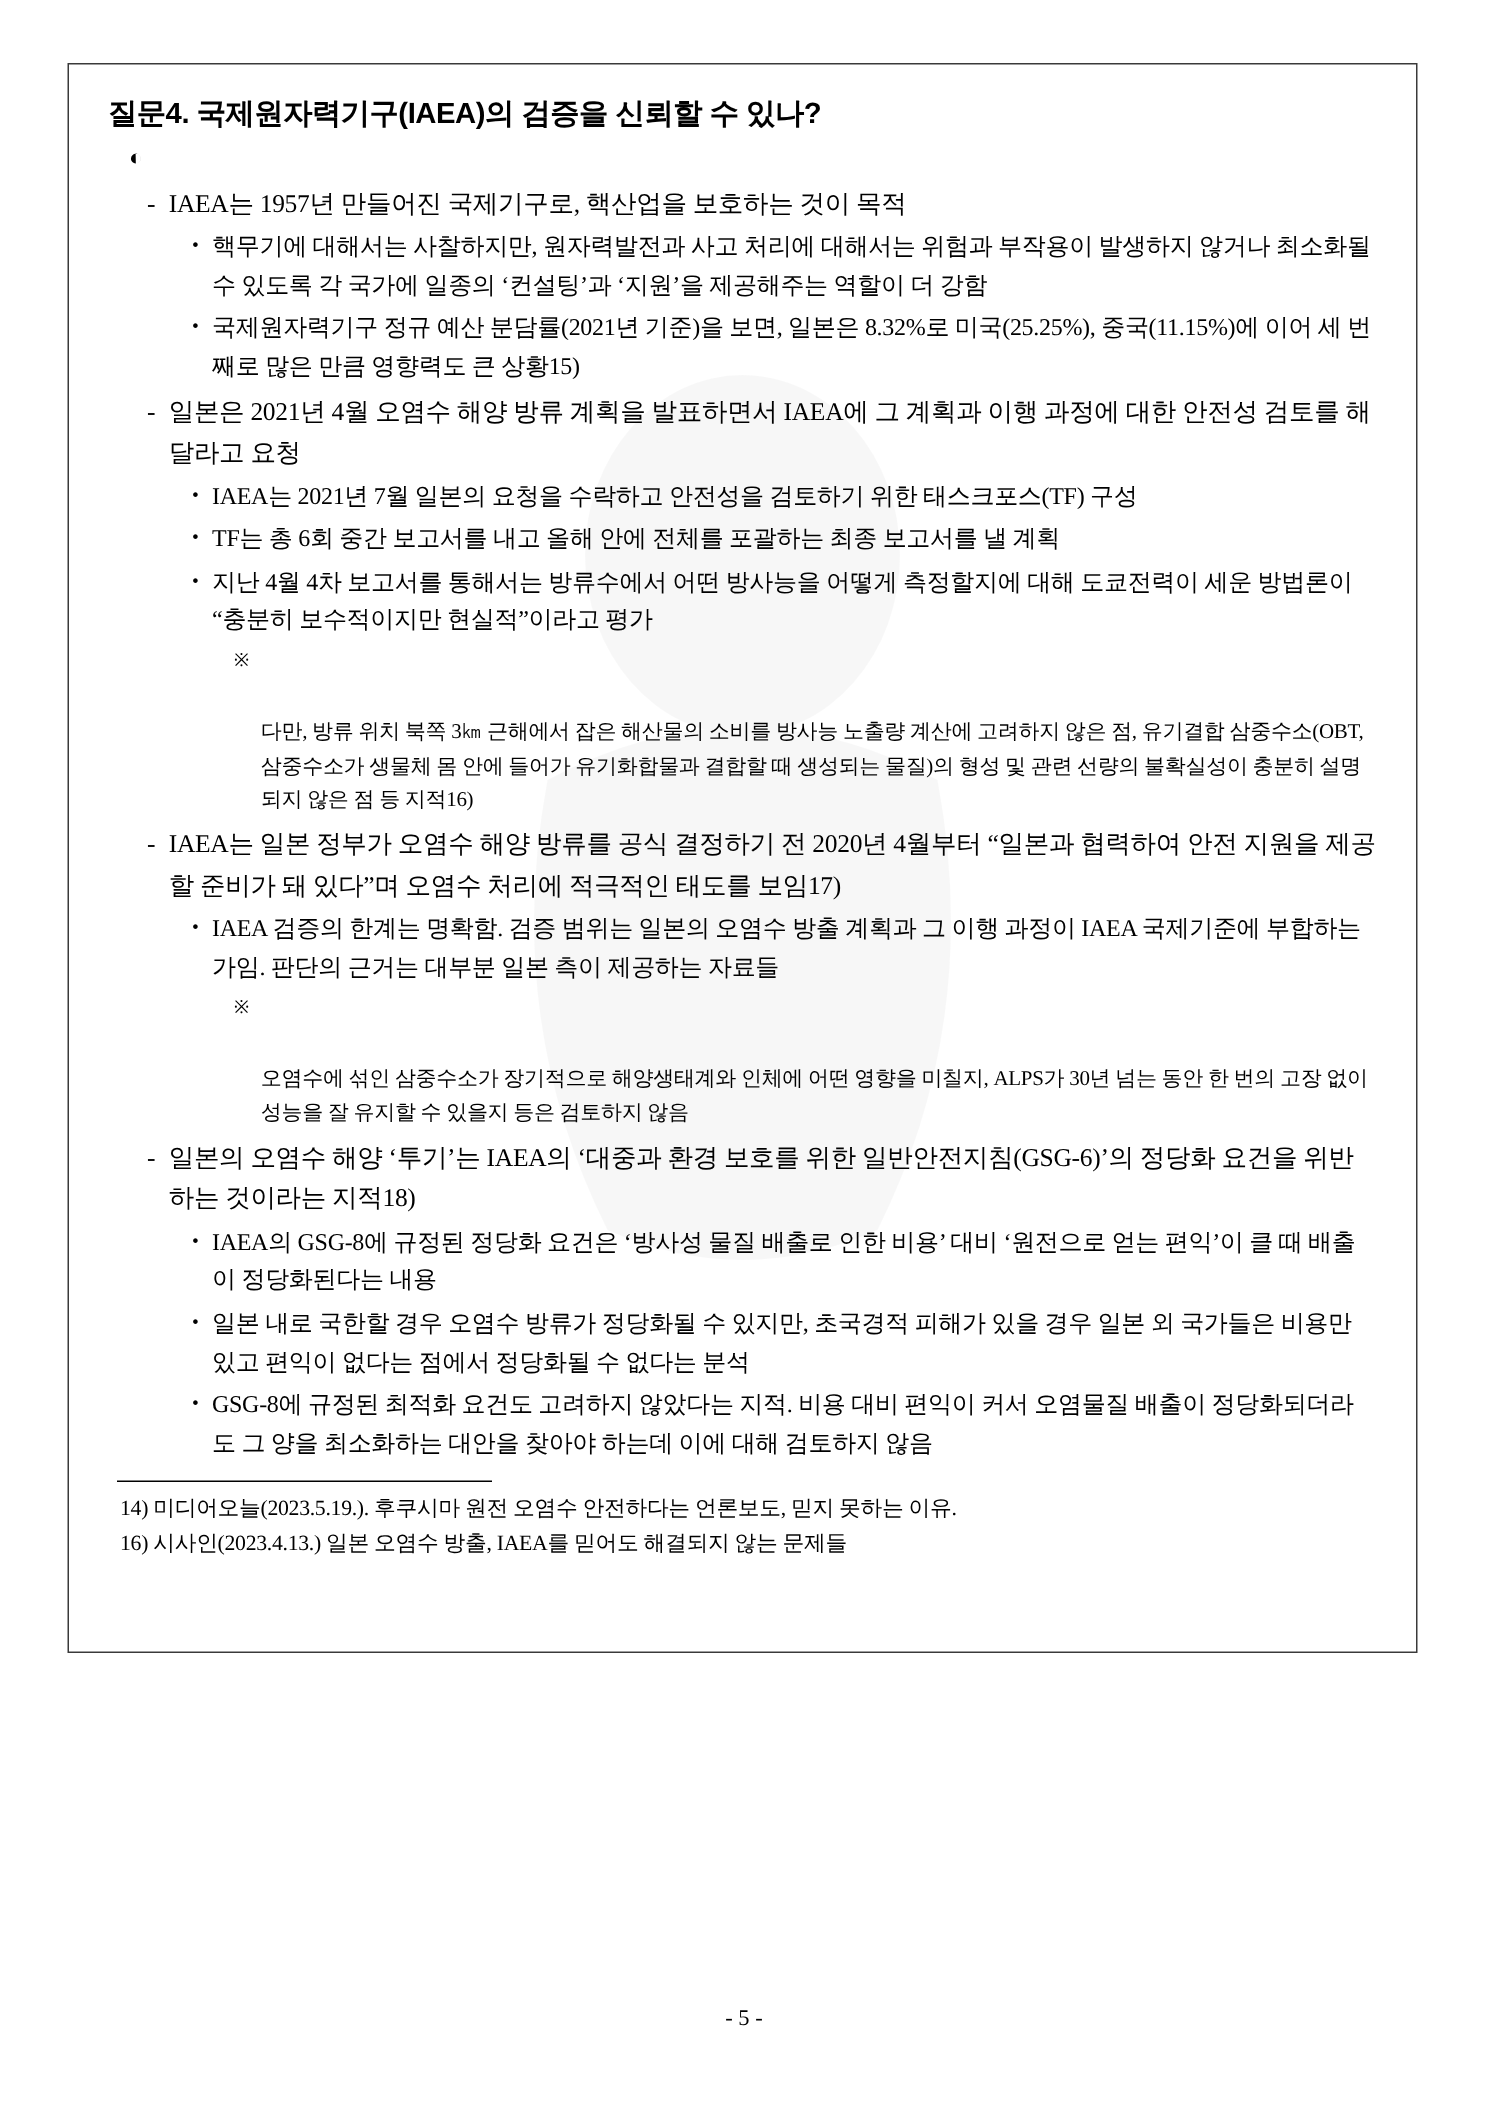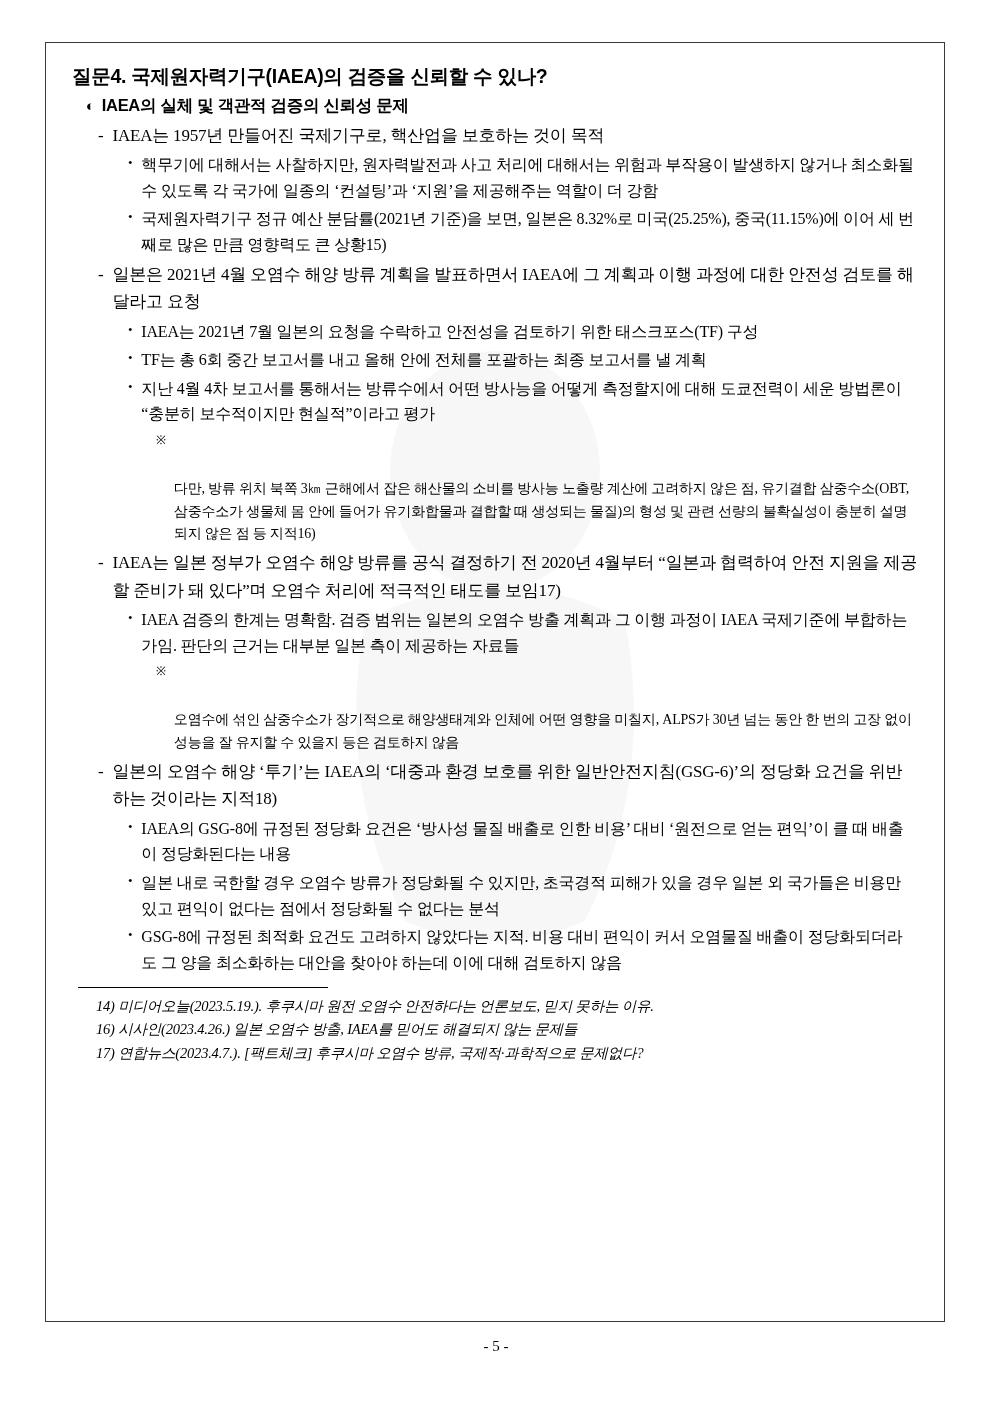--- a/index.html
+++ b/index.html
@@ -12,21 +12,21 @@
     height: 1403px;
     font-family: "Liberation Serif", serif;
     color: #000000;
     position: relative;
   }
   .page {
     position: absolute;
     left: 45px;
     top: 42px;
     width: 900px;
-    height: 1280px;
+    height: 1060px;
     border: 1px solid #3a3a3a;
     box-sizing: border-box;
     padding: 18px 26px 10px 26px;
     overflow: hidden;
   }
   .watermark {
     position: absolute;
     left: 50%;
     top: 46%;
     transform: translate(-50%, -50%);
@@ -102,22 +102,21 @@
   .footnote-rule {
     width: 250px;
     height: 0;
     border-top: 1px solid #000;
     margin: 12px 0 7px 6px;
   }
   .footnotes {
     font-size: 14.5px;
     line-height: 1.6;
     letter-spacing: -0.2px;
-    margin-left: 24px;
-    font-style: italic;
+    margin-left: 8px;
   }
   .footnotes div { white-space: nowrap; }
 
   .page-number {
     position: absolute;
     left: 0;
     top: 1338px;
     width: 992px;
     text-align: center;
     font-size: 15px;
@@ -133,21 +132,20 @@
     <ellipse cx="260" cy="150" rx="105" ry="120" fill="#7a7a7a"></ellipse>
     <path d="M130 300 q130 -70 260 0 q30 160 -40 300 q-90 40 -180 0 q-70 -140 -40 -300 z" fill="#7a7a7a"></path>
   </svg>
 
   <div class="content">
 
     <div class="q-line">질문4. 국제원자력기구(IAEA)의 검증을 신뢰할 수 있나?</div>
 
     <div class="lvl1">
       <span class="bullet">◐</span>
-      <span>IAEA의 실체 및 객관적 검증의 신뢰성 문제</span>
     </div>
 
     <div class="lvl2">
       <span class="bullet">-</span>
       <span class="txt">IAEA는 1957년 만들어진 국제기구로, 핵산업을 보호하는 것이 목적</span>
     </div>
 
     <div class="lvl3">
       <span class="bullet">•</span>
       <span class="txt">핵무기에 대해서는 사찰하지만, 원자력발전과 사고 처리에 대해서는 위험과 부작용이 발생하지 않거나 최소화될 수 있도록 각 국가에 일종의 ‘컨설팅’과 ‘지원’을 제공해주는 역할이 더 강함</span>
@@ -215,20 +213,19 @@
 
     <div class="lvl3">
       <span class="bullet">•</span>
       <span class="txt">GSG-8에 규정된 최적화 요건도 고려하지 않았다는 지적. 비용 대비 편익이 커서 오염물질 배출이 정당화되더라도 그 양을 최소화하는 대안을 찾아야 하는데 이에 대해 검토하지 않음</span>
     </div>
 
     <div class="footnote-rule"></div>
 
     <div class="footnotes">
       <div>14) 미디어오늘(2023.5.19.). 후쿠시마 원전 오염수 안전하다는 언론보도, 믿지 못하는 이유.</div>
-      <div>16) 시사인(2023.4.26.) 일본 오염수 방출, IAEA를 믿어도 해결되지 않는 문제들</div>
-      <div>17) 연합뉴스(2023.4.7.). [팩트체크] 후쿠시마 오염수 방류, 국제적·과학적으로 문제없다?</div>
+      <div>16) 시사인(2023.4.13.) 일본 오염수 방출, IAEA를 믿어도 해결되지 않는 문제들</div>
     </div>
 
   </div>
 </div>
 
 <div class="page-number">- 5 -</div>
 
 </body></html>

